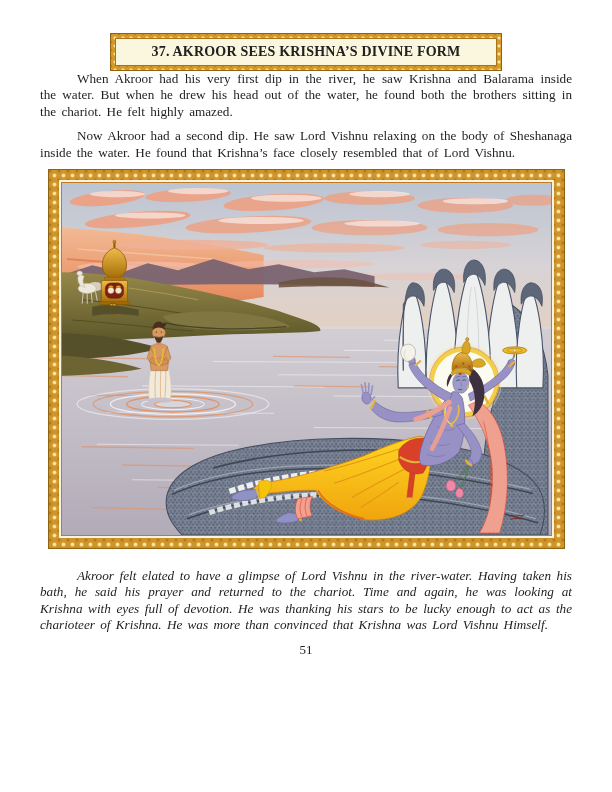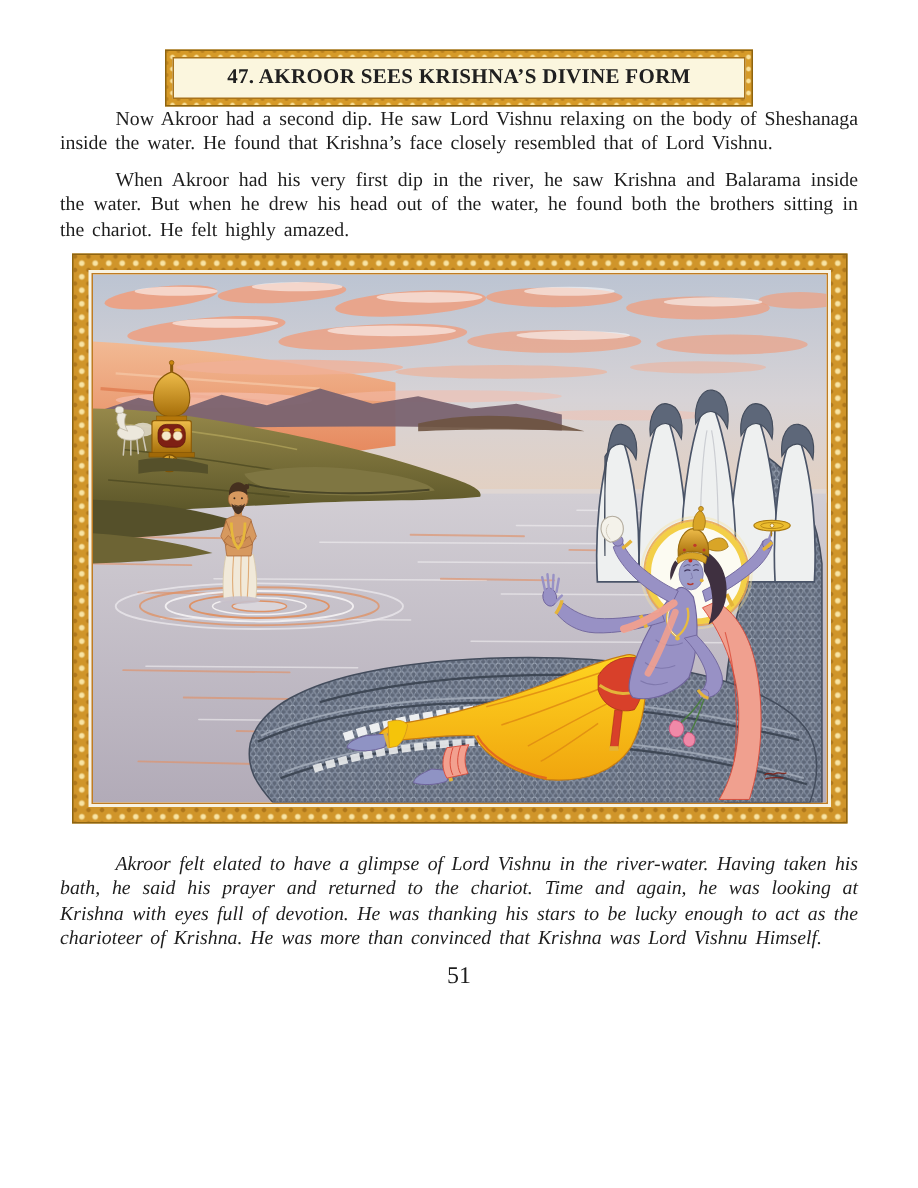--- a/index.html
+++ b/index.html
@@ -22,36 +22,36 @@
   
   .frame{width:517px;box-sizing:border-box;margin:2px auto 0;border:1px solid #8e6410;
       background:
         radial-gradient(circle, rgba(250,232,170,.95) 1.3px, rgba(250,232,170,0) 2.4px) 1px 1px/9px 9px,
         radial-gradient(circle, rgba(140,88,12,.5) 1px, rgba(140,88,12,0) 1.9px) 5.5px 5.5px/9px 9px,
         #d0952a;
       padding:10px;}
   .frame-white{background:#f8f3e2;padding:2px;}
   .frame-line{border:1px solid #c07c22;font-size:0;}
   svg.painting{display:block;width:489px;height:352px;}
-  .page-number{text-align:center;font-size:16px;color:#1e1e1e;}
+  .page-number{text-align:center;font-size:13px;color:#1e1e1e;}
 </style>
 </head>
 <body>
 
 <div class="page">
 
   <div class="title-box">
     <div class="title-inner">
-      <span class="title-text">47. AKROOR SEES KRISHNA’S DIVINE FORM</span>
+      <span class="title-text">37. AKROOR SEES KRISHNA’S DIVINE FORM</span>
     </div>
   </div>
 
   <div class="body">
+    <p>When Akroor had his very first dip in the river, he saw Krishna and Balarama inside the water. But when he drew his head out of the water, he found both the brothers sitting in the chariot. He felt highly amazed.</p>
     <p>Now Akroor had a second dip. He saw Lord Vishnu relaxing on the body of Sheshanaga inside the water. He found that Krishna’s face closely resembled that of Lord Vishnu.</p>
-    <p>When Akroor had his very first dip in the river, he saw Krishna and Balarama inside the water. But when he drew his head out of the water, he found both the brothers sitting in the chariot. He felt highly amazed.</p>
   </div>
 
   <div class="frame">
     <div class="frame-white">
       <div class="frame-line">
       <svg class="painting" viewBox="0 0 970 694" preserveAspectRatio="none" role="img" aria-label="Painting: Akroor bathing waist-deep in the Yamuna at sunset sees Lord Vishnu reclining on the coils of Sheshanaga; the golden chariot with Krishna and Balarama waits on the green bank.">
         <defs>
           <linearGradient id="skyG" x1="0" y1="0" x2="0" y2="1">
             <stop offset="0" stop-color="#bcc4d2"></stop>
                 <stop offset=".55" stop-color="#d7d3d6"></stop>

